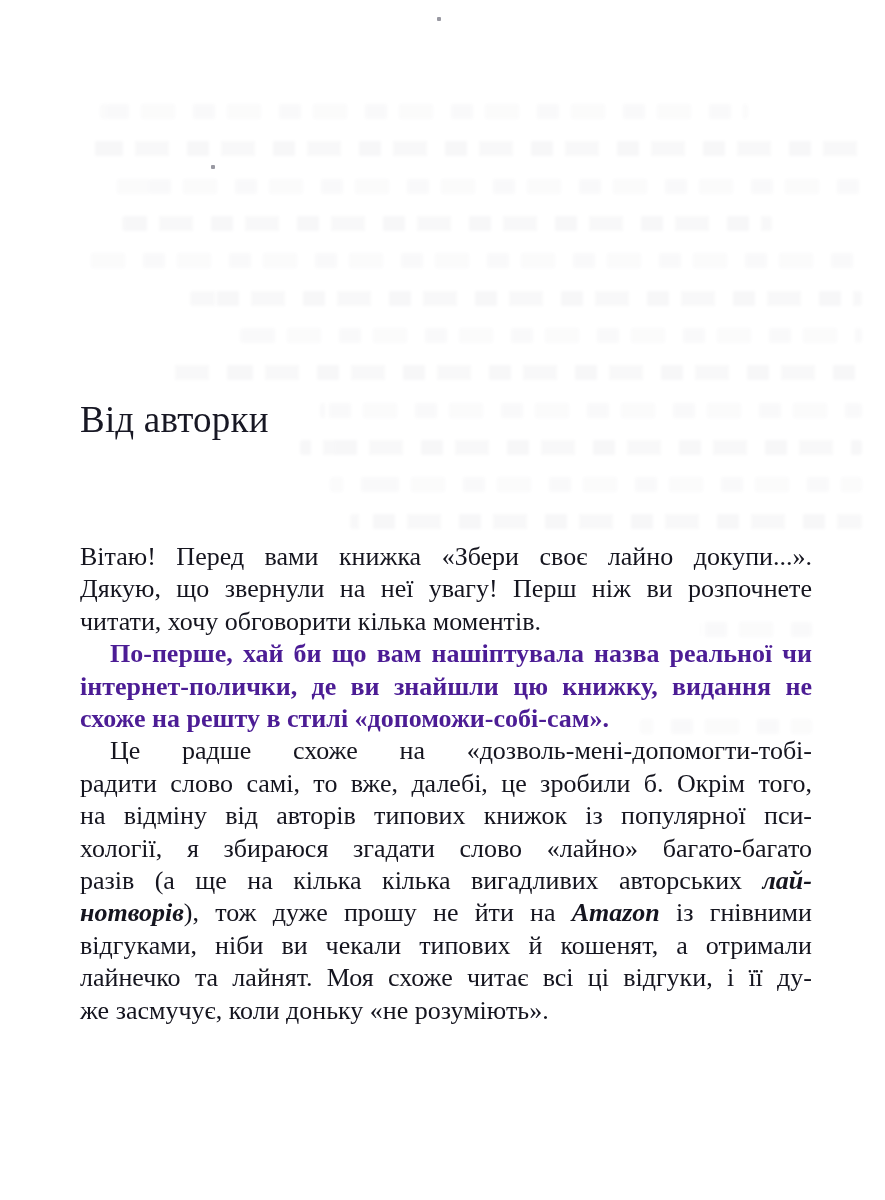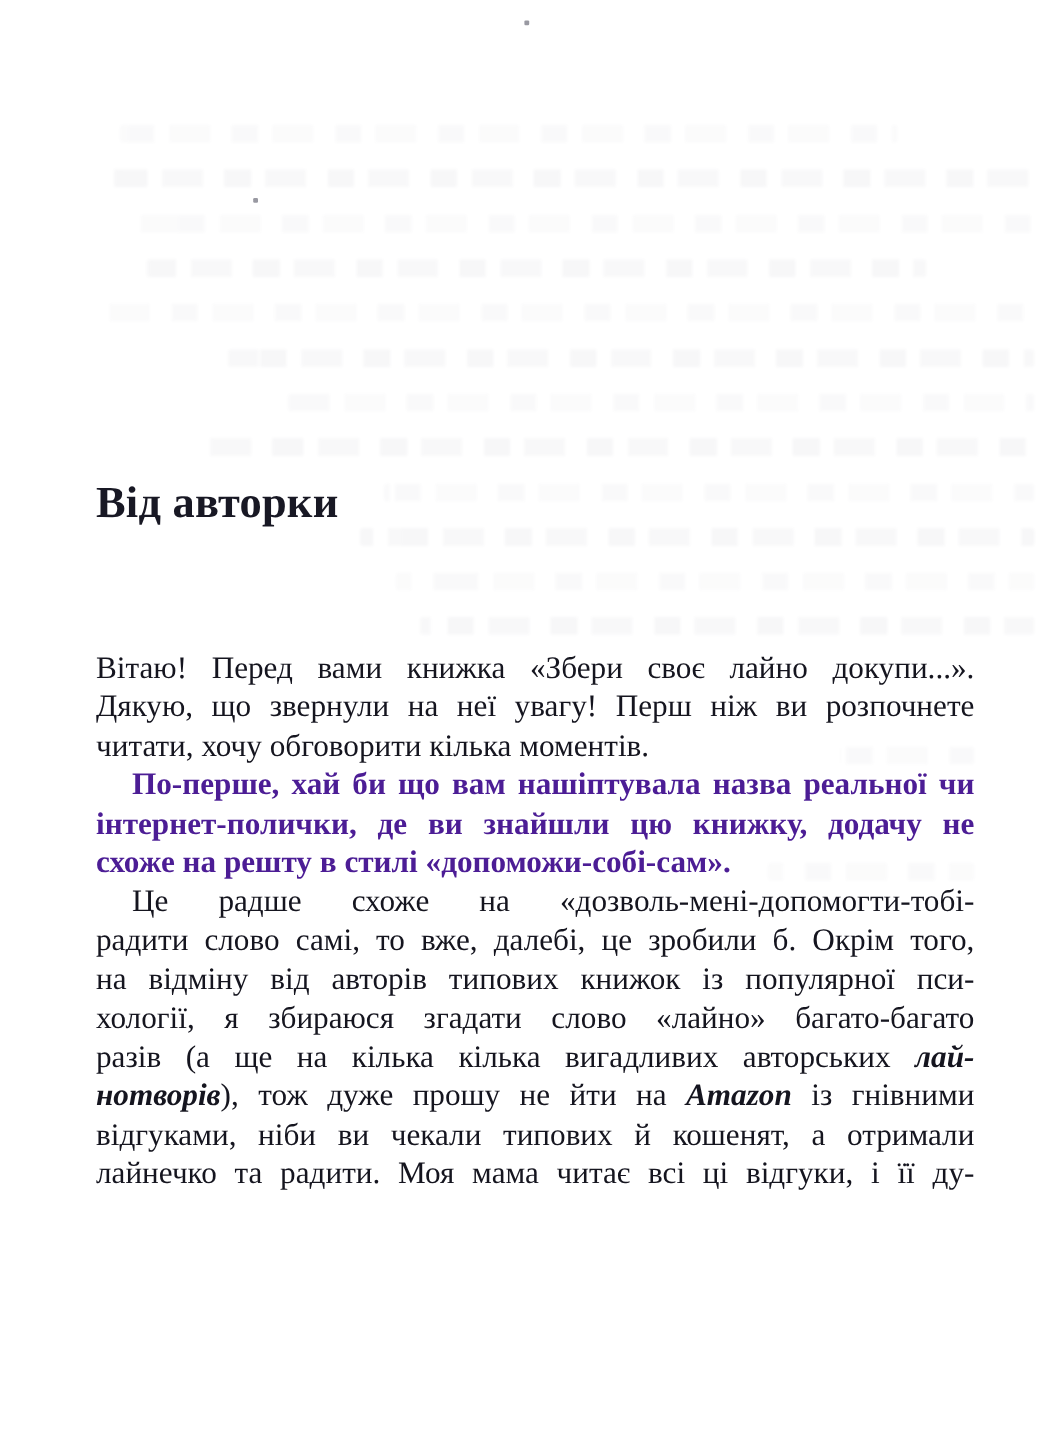--- a/index.html
+++ b/index.html
@@ -32,21 +32,21 @@
     background: rgba(70, 70, 85, 0.55);
     border-radius: 1px;
     filter: blur(0.3px);
   }
   .chapter-title {
     position: absolute;
     left: 80px;
     top: 398px;
     margin: 0;
     font-size: 37px;
-    font-weight: 700;
+    font-weight: 400;
     letter-spacing: 0.2px;
     color: #181824;
     text-align: center;
   }
   .body-text {
     position: absolute;
     left: 80px;
     top: 541px;
     width: 732px;
     font-size: 26px;
@@ -90,28 +90,29 @@
   <h1 class="chapter-title">Від авторки</h1>
 
   <div class="body-text">
       <div class="para">
         <div class="line"><span>Вітаю! Перед вами книжка «Збери своє лайно докупи...».</span></div>
         <div class="line"><span>Дякую, що звернули на неї увагу! Перш ніж ви розпочнете</span></div>
         <div class="line last"><span>читати, хочу обговорити кілька моментів.</span></div>
       </div>
       <div class="para bold indent">
         <div class="line"><span>По-перше, хай би що вам нашіптувала назва реальної чи</span></div>
-        <div class="line"><span>інтернет-полички, де ви знайшли цю книжку, додачу не</span></div>
+        <div class="line"><span>інтернет-полички, де ви знайшли цю книжку, видання не</span></div>
         <div class="line last"><span>схоже на решту в стилі «допоможи-собі-сам».</span></div>
       </div>
       <div class="para indent">
         <div class="line"><span>Це радше схоже на «дозволь-мені-допомогти-тобі-</span></div>
         <div class="line"><span>радити слово самі, то вже, далебі, це зробили б. Окрім того,</span></div>
         <div class="line"><span>на відміну від авторів типових книжок із популярної пси-</span></div>
         <div class="line"><span>хології, я збираюся згадати слово «лайно» багато-багато</span></div>
         <div class="line"><span>разів (а ще на кілька кілька вигадливих авторських </span><span class="it">лай-</span></div>
         <div class="line"><span class="it">нотворів</span><span>), тож дуже прошу не йти на </span><span class="it">Amazon</span><span> із гнівними</span></div>
         <div class="line"><span>відгуками, ніби ви чекали типових й кошенят, а отримали</span></div>
-        <div class="line"><span>лайнечко та радити. Моя мама читає всі ці відгуки, і її ду-</span></div>
+        <div class="line"><span>лайнечко та лайнят. Моя схоже читає всі ці відгуки, і її ду-</span></div>
+        <div class="line last"><span>же засмучує, коли доньку «не розуміють».</span></div>
       </div>
     </div>
 
 </div>
 
 </body></html>

